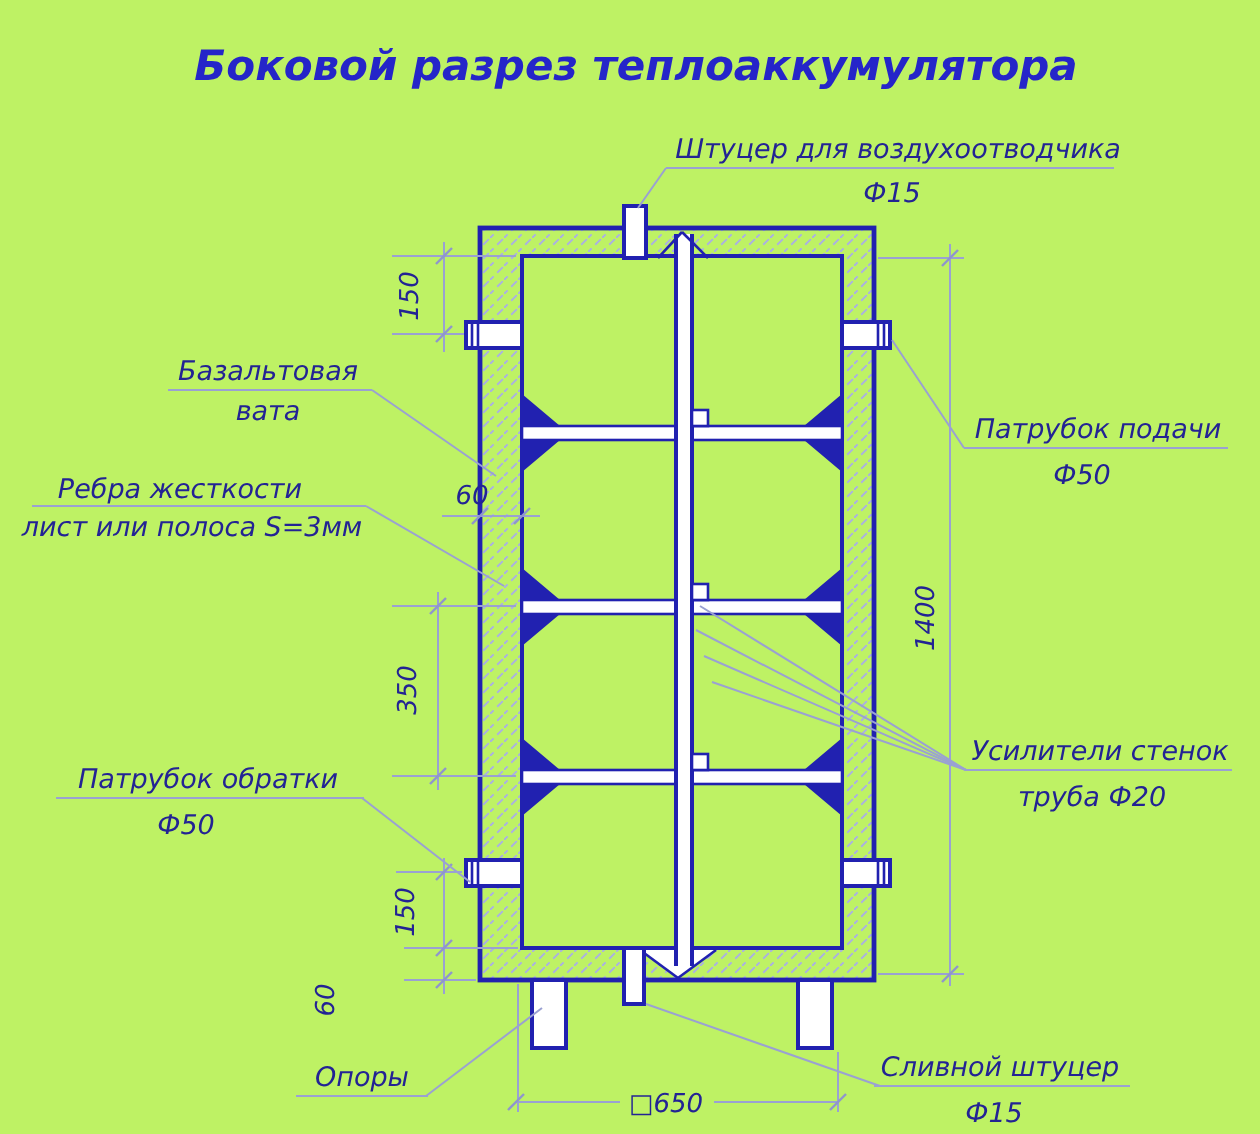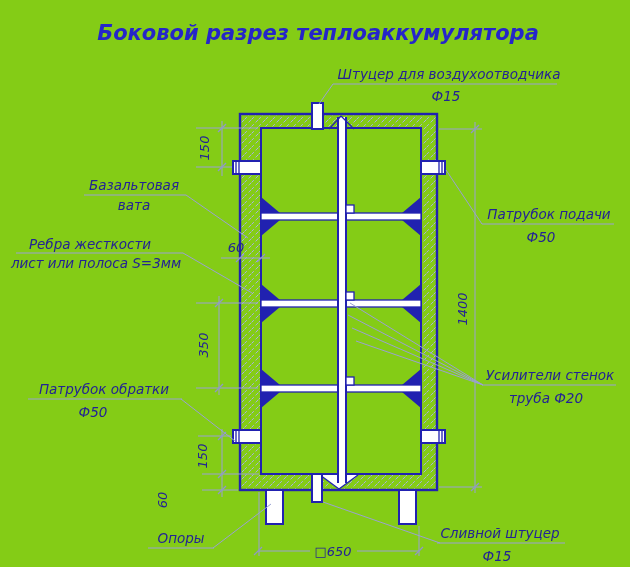--- a/index.html
+++ b/index.html
@@ -1,16 +1,16 @@
 <!DOCTYPE html>
 <html><head>
 <meta charset="utf-8">
 <style>
   html,body{margin:0;padding:0;background:#ffffff;}
-  #stage{width:630px;height:567px;position:relative;background:#84cc16;overflow:hidden;}
+  #stage{width:630px;height:567px;position:relative;background:#bef264;overflow:hidden;}
   svg{display:block;}
   
   .dk{stroke:#2121b0;stroke-width:2;fill:none;}
   .dk-thick{stroke:#2121b0;stroke-width:2.4;fill:none;}
   .dk-thin{stroke:#2121b0;stroke-width:1.3;fill:none;}
   .dk-fill{fill:#2121b0;stroke:none;}
   .wfill{fill:#ffffff;}
   .lt{stroke:#9aa1d2;stroke-width:1;fill:none;}
   .tick{stroke:#8f96cc;stroke-width:1.2;fill:none;}
   

